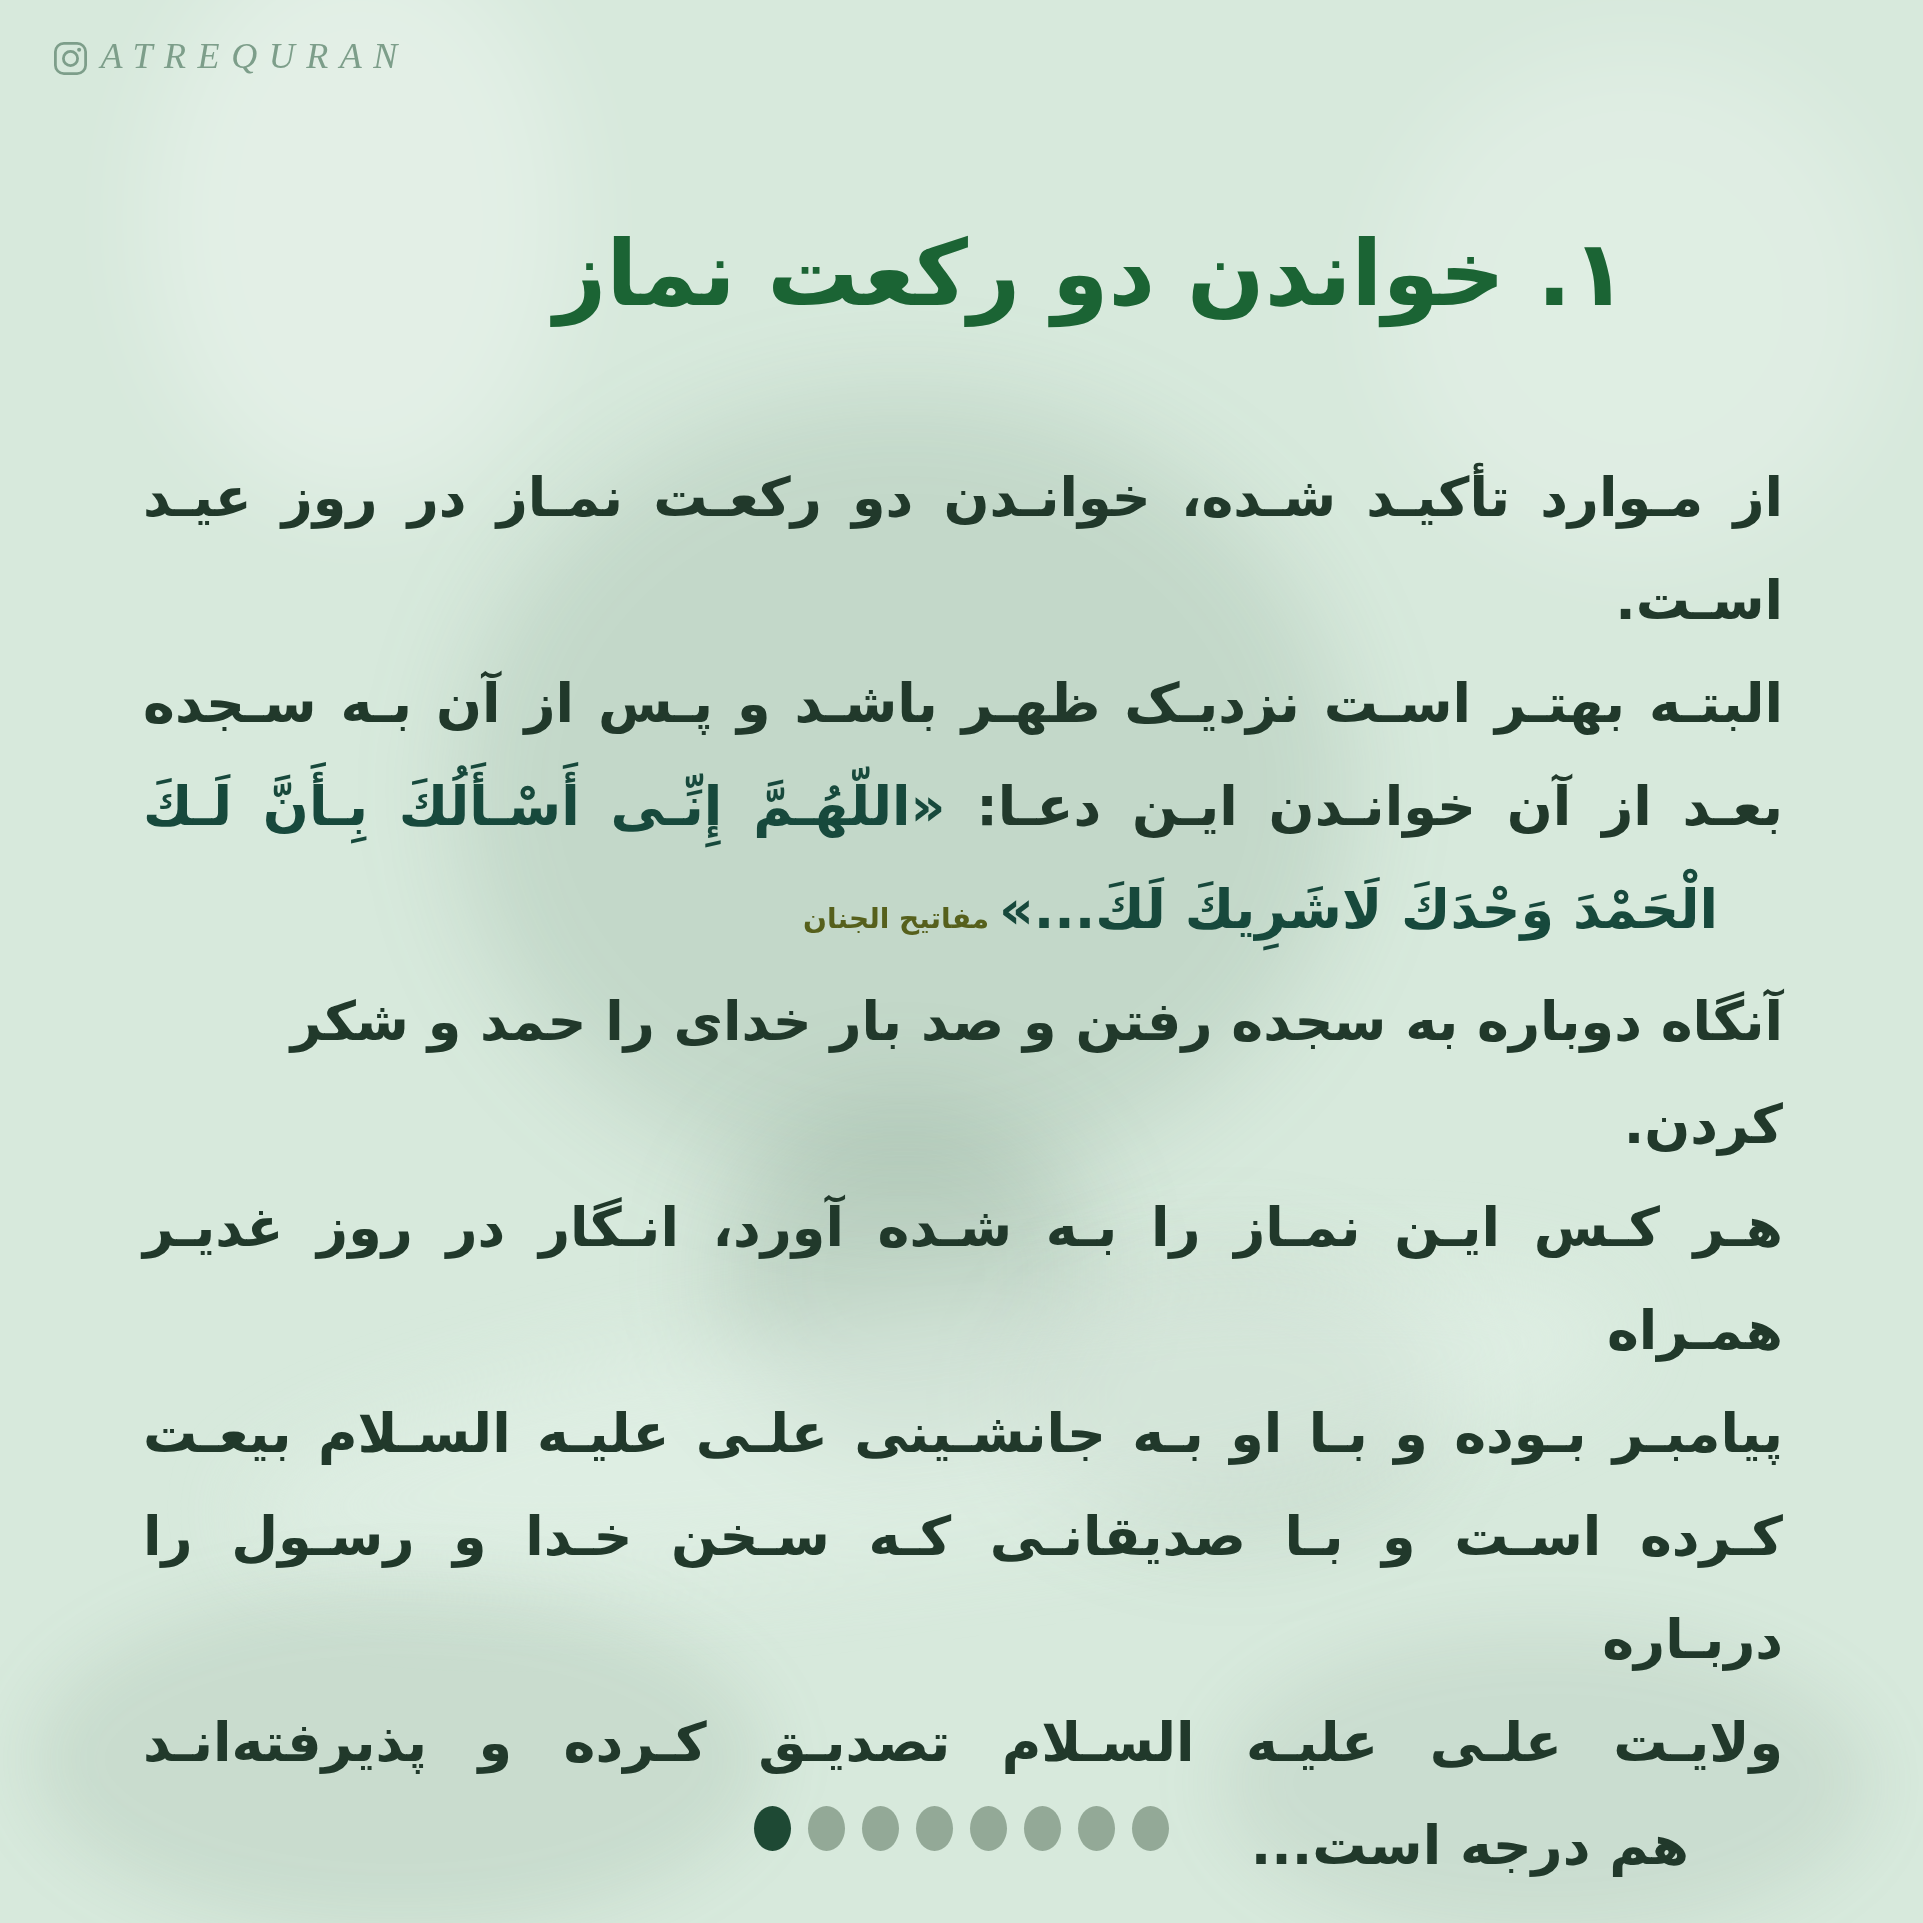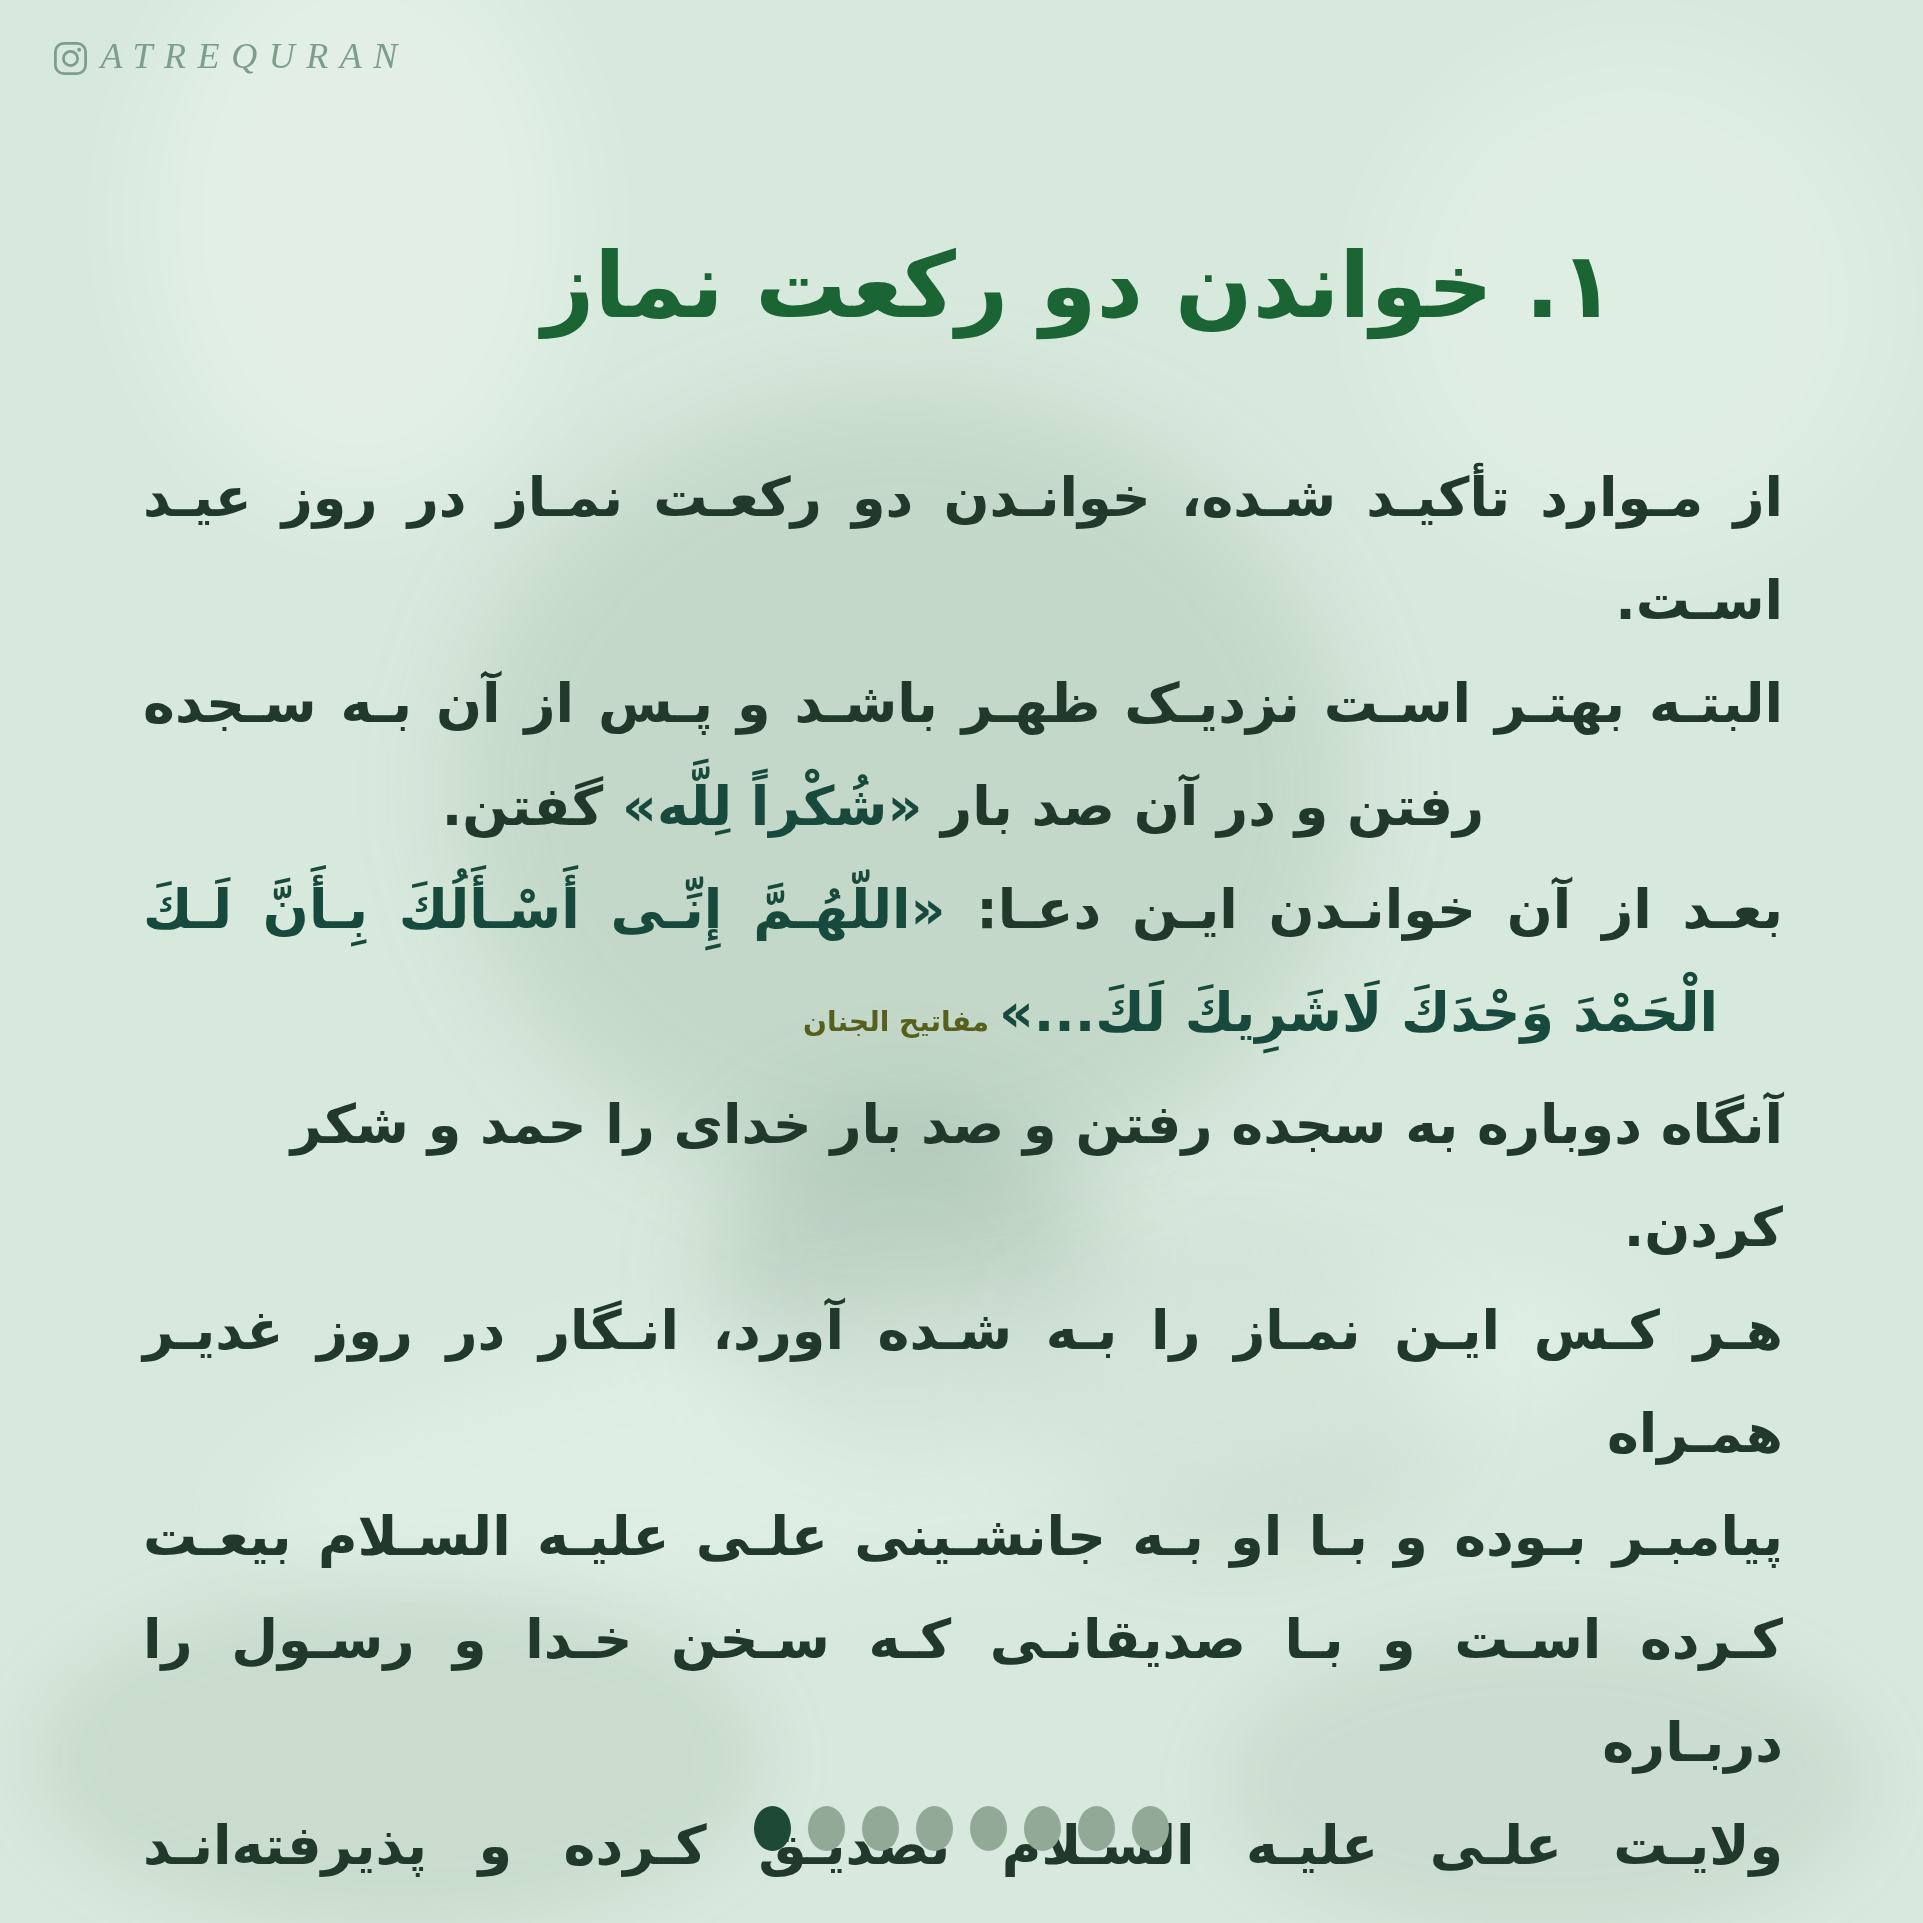--- a/index.html
+++ b/index.html
@@ -31,21 +31,21 @@
   }
   .watermark svg{display:block;}
   .watermark .handle{
     font-family:"Liberation Serif","DejaVu Serif",serif;
     font-style:italic;font-size:36px;letter-spacing:0.32em;
     transform:translateY(-1.6px);
   }
 
   
   .title{
-    position:absolute;left:143px;right:140px;top:213px;margin:12px;
+    position:absolute;left:143px;right:140px;top:213px;margin:0;
     direction:rtl;text-align:right;padding-left:0;
     padding-right:0; 
   }
   .title .title-text{
     display:block;margin-right:156px;
     font-size:91px;font-weight:bold;line-height:1.35;
     color:var(--title_green,#1b6434);
   }
 
   
@@ -106,21 +106,20 @@
   <span class="handle">ATREQURAN</span>
 </div>
 
 <h1 class="title">
   <span class="title-text">۱. خواندن دو رکعت نماز</span>
 </h1>
 
 <div class="content">
   <div class="line justify">از مـوارد تأکیـد شـده، خوانـدن دو رکعـت نمـاز در روز عیـد اسـت.</div>
   <div class="line justify">البتـه بهتـر اسـت نزدیـک ظهـر باشـد و پـس از آن بـه سـجده</div>
-  <div class="line center"><span class="t-body">رفتن و در آن صد بار </span><span class="t-arabic">«شُكْراً لِلَّه»</span><span class="t-body"> گفتن.</span></div>
   <div class="line justify"><span class="t-body">بعـد از آن خوانـدن ایـن دعـا: </span><span class="t-arabic">«اللّهُـمَّ إِنِّـی أَسْـأَلُكَ بِـأَنَّ لَـكَ</span></div>
   <div class="line right pr80"><span class="t-arabic">الْحَمْدَ وَحْدَكَ لَاشَرِيكَ لَكَ...»</span><span class="t-src"> مفاتیح الجنان</span></div>
   <div class="line right">آنگاه دوباره به سجده رفتن و صد بار خدای را حمد و شکر کردن.</div>
   <div class="line justify">هـر کـس ایـن نمـاز را بـه شـده آورد، انـگار در روز غدیـر همـراه</div>
   <div class="line justify">پیامبـر بـوده و بـا او بـه جانشـینی علـی علیـه السـلام بیعـت</div>
   <div class="line justify">کـرده اسـت و بـا صدیقانـی کـه سـخن خـدا و رسـول را دربـاره</div>
   <div class="line justify">ولایـت علـی علیـه السـلام تصدیـق کـرده و پذیرفته‌انـد</div>
   <div class="line right pr115">هم درجه است...</div>
   <div class="citation">ترجمه المراقبات، ص۴۳۰</div>
 </div>

